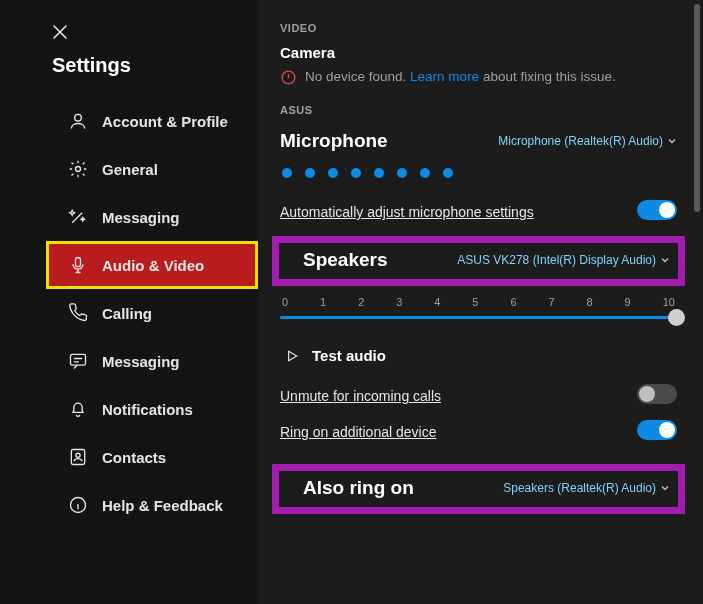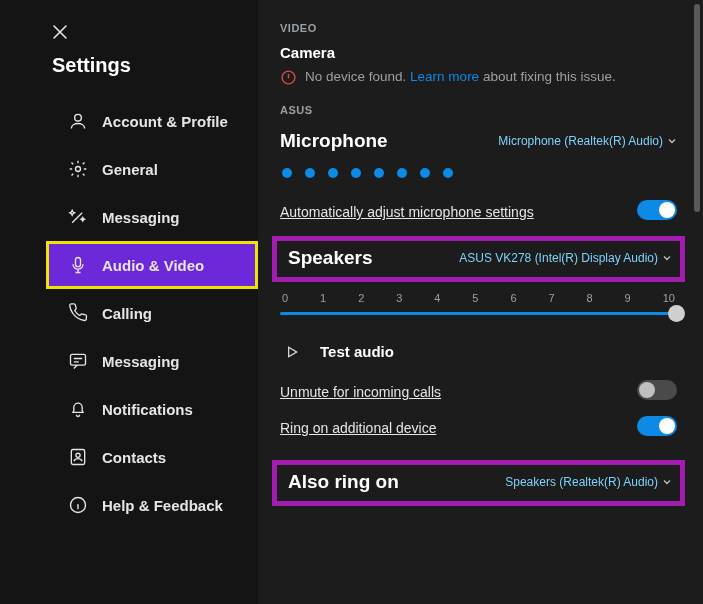--- a/index.html
+++ b/index.html
@@ -36,21 +36,21 @@
     gap: 14px;
     padding: 14px 22px;
     font-size: 15px;
     font-weight: 600;
     color: #e5e5e5;
     cursor: pointer;
     margin-left: 16px;
   }
   .nav-item .icon { width: 20px; height: 20px; display:flex; align-items:center; justify-content:center; flex-shrink:0;}
   .nav-item.active {
-    background: #6d28d9;
+    background: #b91c1c;
   }
   .nav-item.highlighted {
     outline: 3px solid #f1e204;
     outline-offset: -3px;
   }
   .main {
     flex: 1;
     position: relative;
     background: #1c1c1c;
     overflow-y: hidden;
@@ -110,33 +110,33 @@
     width: 40px; height: 20px; border-radius: 10px;
     background: #4a4a4a; position: relative; cursor:pointer; flex-shrink:0;
   }
   .toggle .knob {
     width: 16px; height: 16px; border-radius: 50%;
     background: #c0c0c0; position: absolute; top:2px; left:2px;
   }
   .toggle.on { background:#0c8ae6; }
   .toggle.on .knob { left:22px; background:#fff; }
   .highlight-box {
-    border: 5px solid #a21caf;
+    border: 7px solid #a21caf;
     margin: 8px -8px 4px -8px;
-    padding: 2px 8px 2px 11px;
+    padding: 2px 8px 2px 24px;
   }
   .slider-wrap { padding: 6px 0 12px 0; }
   .slider-ticks { display:flex; justify-content:space-between; font-size:11px; color:#9aa0a5; padding:0 2px 4px 2px;}
   .slider-track {
     height: 3px; background:#3a3a3a; border-radius:2px; position:relative; margin:4px 0 4px 0;
   }
   .slider-fill { position:absolute; left:0; top:0; height:100%; background:#0c8ae6; border-radius:2px; width:100%; }
   .slider-knob { position:absolute; right:-8px; top:-7px; width:17px; height:17px; border-radius:50%; background:#cfcfcf; }
   .test-audio {
-    display:flex; align-items:center; gap:20px; padding: 12px 0 12px 4px;
+    display:flex; align-items:center; gap:12px; padding: 12px 0 12px 4px;
     font-size:15px; font-weight:600; cursor:pointer;
   }
   .scrollbar {
     position:absolute; top:4px; right:3px; width:6px; height:208px;
     background:#5a5a5a; border-radius:3px;
   }
   svg { display:block; }
 </style>
 </head>
 <body>

